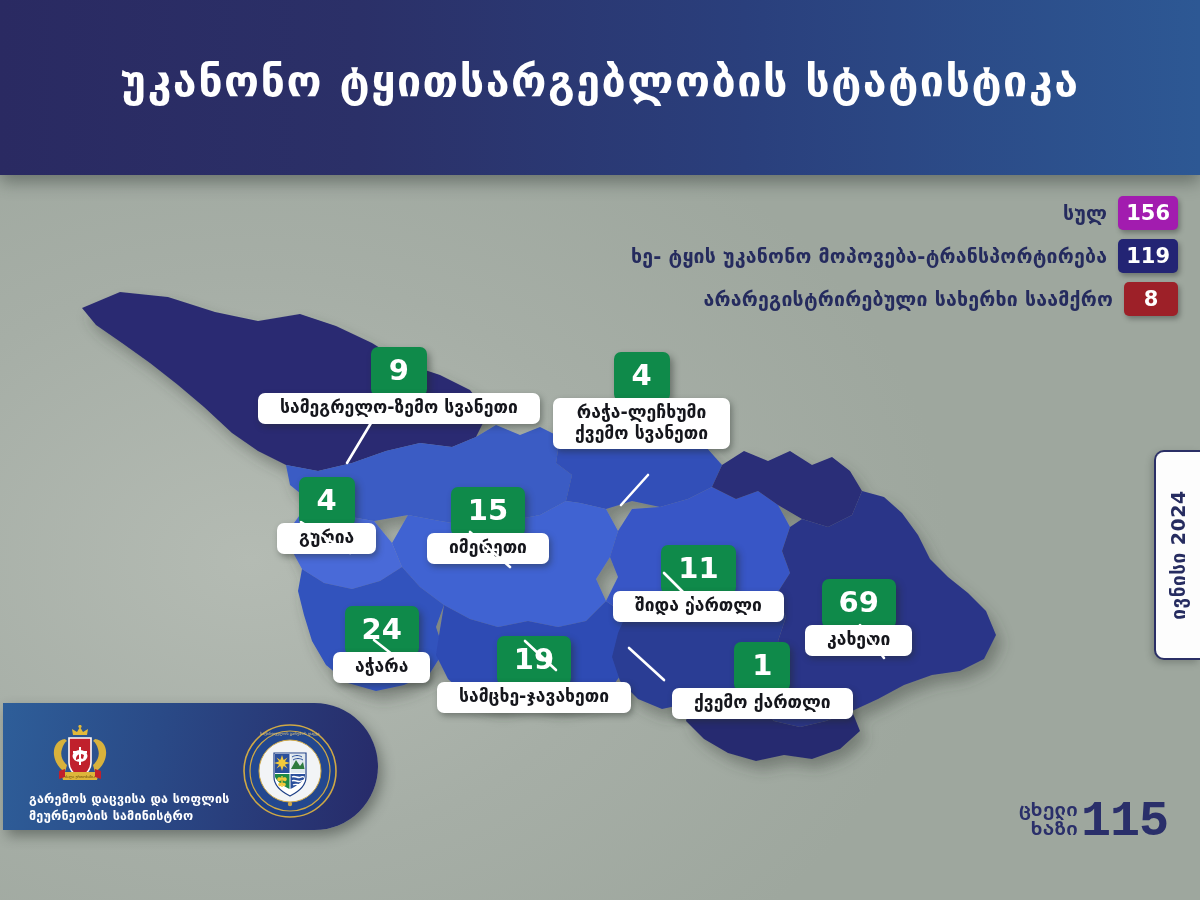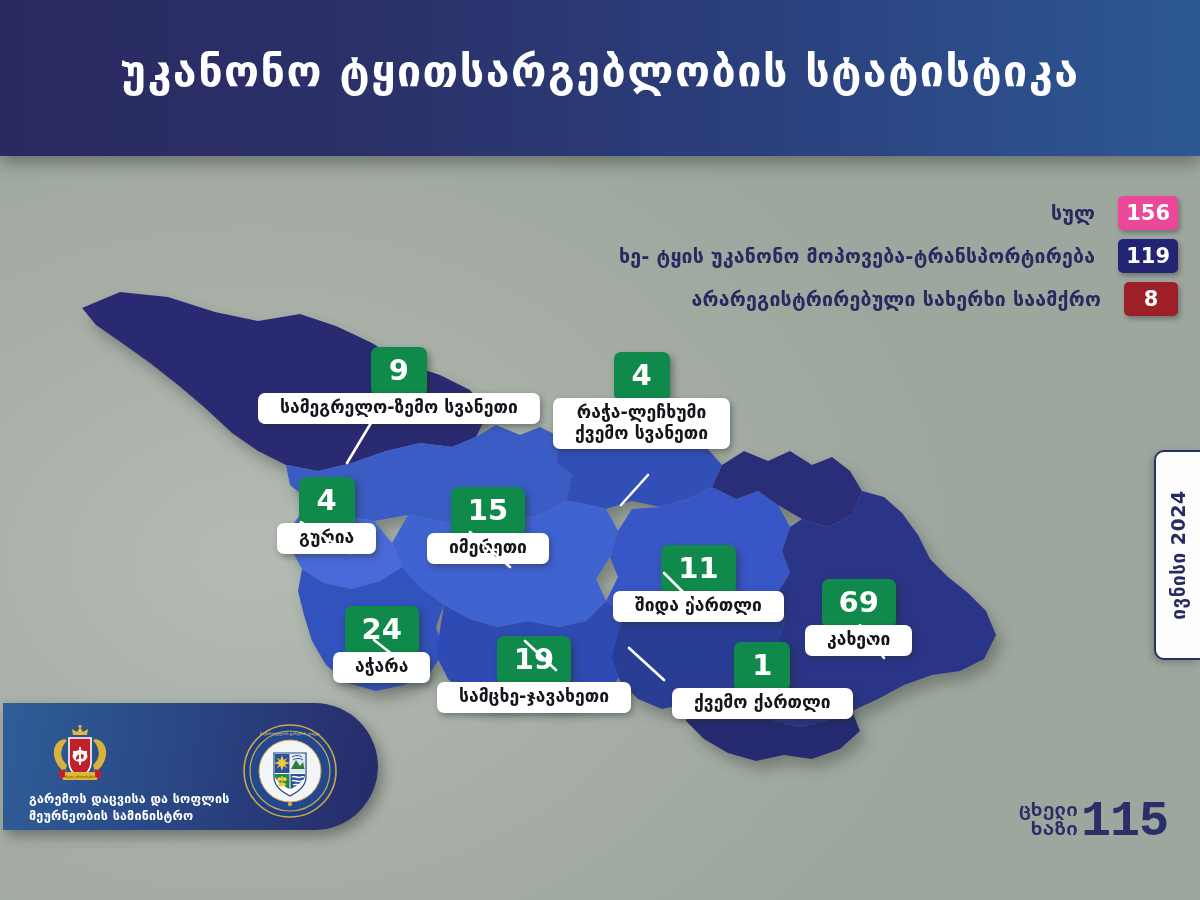--- a/index.html
+++ b/index.html
@@ -15,48 +15,48 @@
   
   .bg {
     position:absolute; inset:0;
     background:
       radial-gradient(ellipse 700px 520px at 250px 560px, #b4bbb3 0%, #a6aea6 55%, #9ea79e 100%),
       linear-gradient(160deg,#b0b8b0 0%,#a7afa7 50%,#9ca59c 100%);
   }
 
   
   .header {
-    position:absolute; left:0; top:0; width:1200px; height:156px;
+    position:absolute; left:0; top:0; width:1200px; height:175px;
     background:linear-gradient(90deg,#2a2a62 0%,#2b3068 30%,#2a3f7c 62%,#2d5894 100%);
     box-shadow:0 7px 16px rgba(40,48,44,.45);
     display:flex; align-items:center; justify-content:center;
   }
   .header-title {
     color:#fff; font-size:43px; font-weight:700; letter-spacing:1.5px;
     white-space:nowrap; padding-bottom:14px;
   }
 
   
   .legend {
     position:absolute; right:22px; top:196px;
     display:flex; flex-direction:column; gap:9px; align-items:flex-end;
   }
-  .legend-row { display:flex; align-items:center; gap:23px; }
+  .legend-row { display:flex; align-items:center; gap:11px; }
   .legend-label {
     color:#252b5e; font-size:19.5px; font-weight:700; white-space:nowrap;
     letter-spacing:.2px;
   }
   .legend-chip {
     min-width:54px; height:34px; border-radius:5px;
     display:flex; align-items:center; justify-content:center;
     color:#fff; font-size:21px; font-weight:700;
     box-shadow:2px 3px 5px rgba(40,46,42,.4);
     padding:0 8px;
   }
-  .chip-total { background:#ec4899; }
+  .chip-total { background:#a21caf; }
   .chip-transport { background:#232474; }
   .chip-unreg { background:#9d2028; }
 
   
   .map-wrap { position:absolute; left:0; top:175px; width:1200px; height:640px; }
   .map-svg { position:absolute; left:0; top:0; width:1200px; height:640px; }
 
   
   .marker { position:absolute; }
   .marker-badge {

